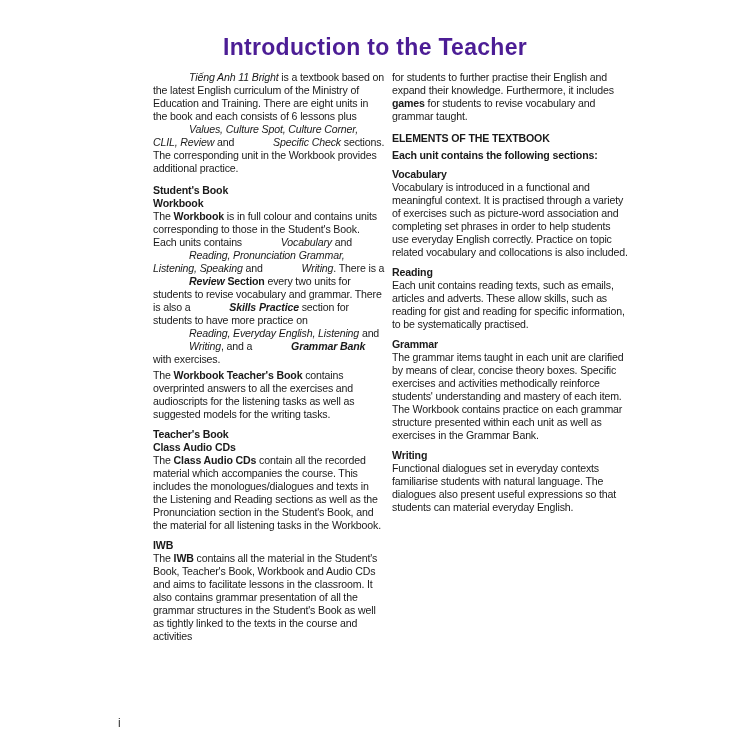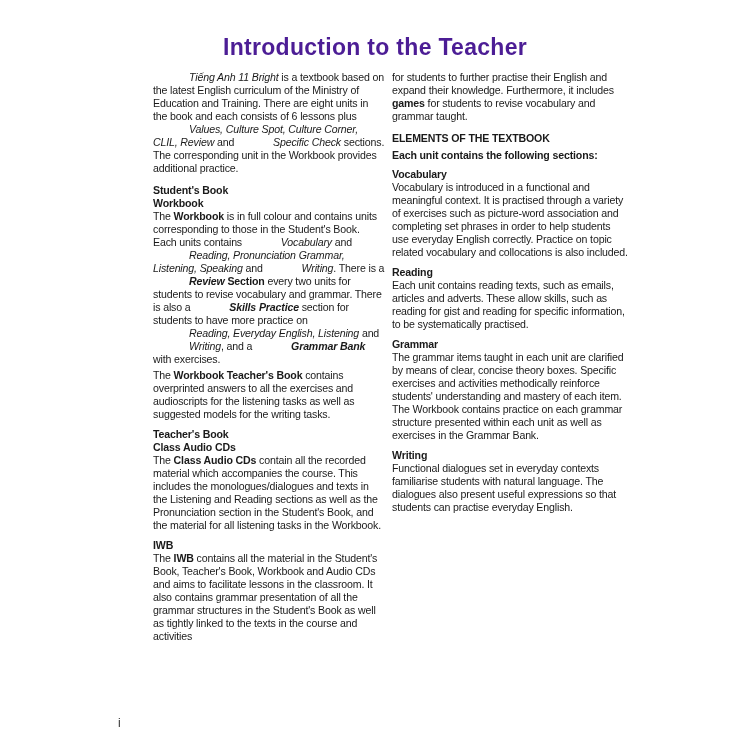--- a/index.html
+++ b/index.html
@@ -63,17 +63,17 @@
   <div>
     <div class="h-sub">Grammar</div>
     <p>The grammar items taught in each unit are clarified by means of clear, concise theory boxes. Specific exercises and activities methodically reinforce students' understanding and mastery of each item. The Workbook contains practice on each grammar structure presented within each unit as well as exercises in the Grammar Bank.</p>
   </div>
   <div>
   </div>
   <div>
     <div class="h-sub">Writing</div>
   </div>
   <div>
-    <p>Functional dialogues set in everyday contexts familiarise students with natural language. The dialogues also present useful expressions so that students can practise everyday English.</p>
+    <p>Functional dialogues set in everyday contexts familiarise students with natural language. The dialogues also present useful expressions so that students can material everyday English.</p>
   </div>
 </div>
 
 <div class="page-num">i</div>
 
 </body></html>

